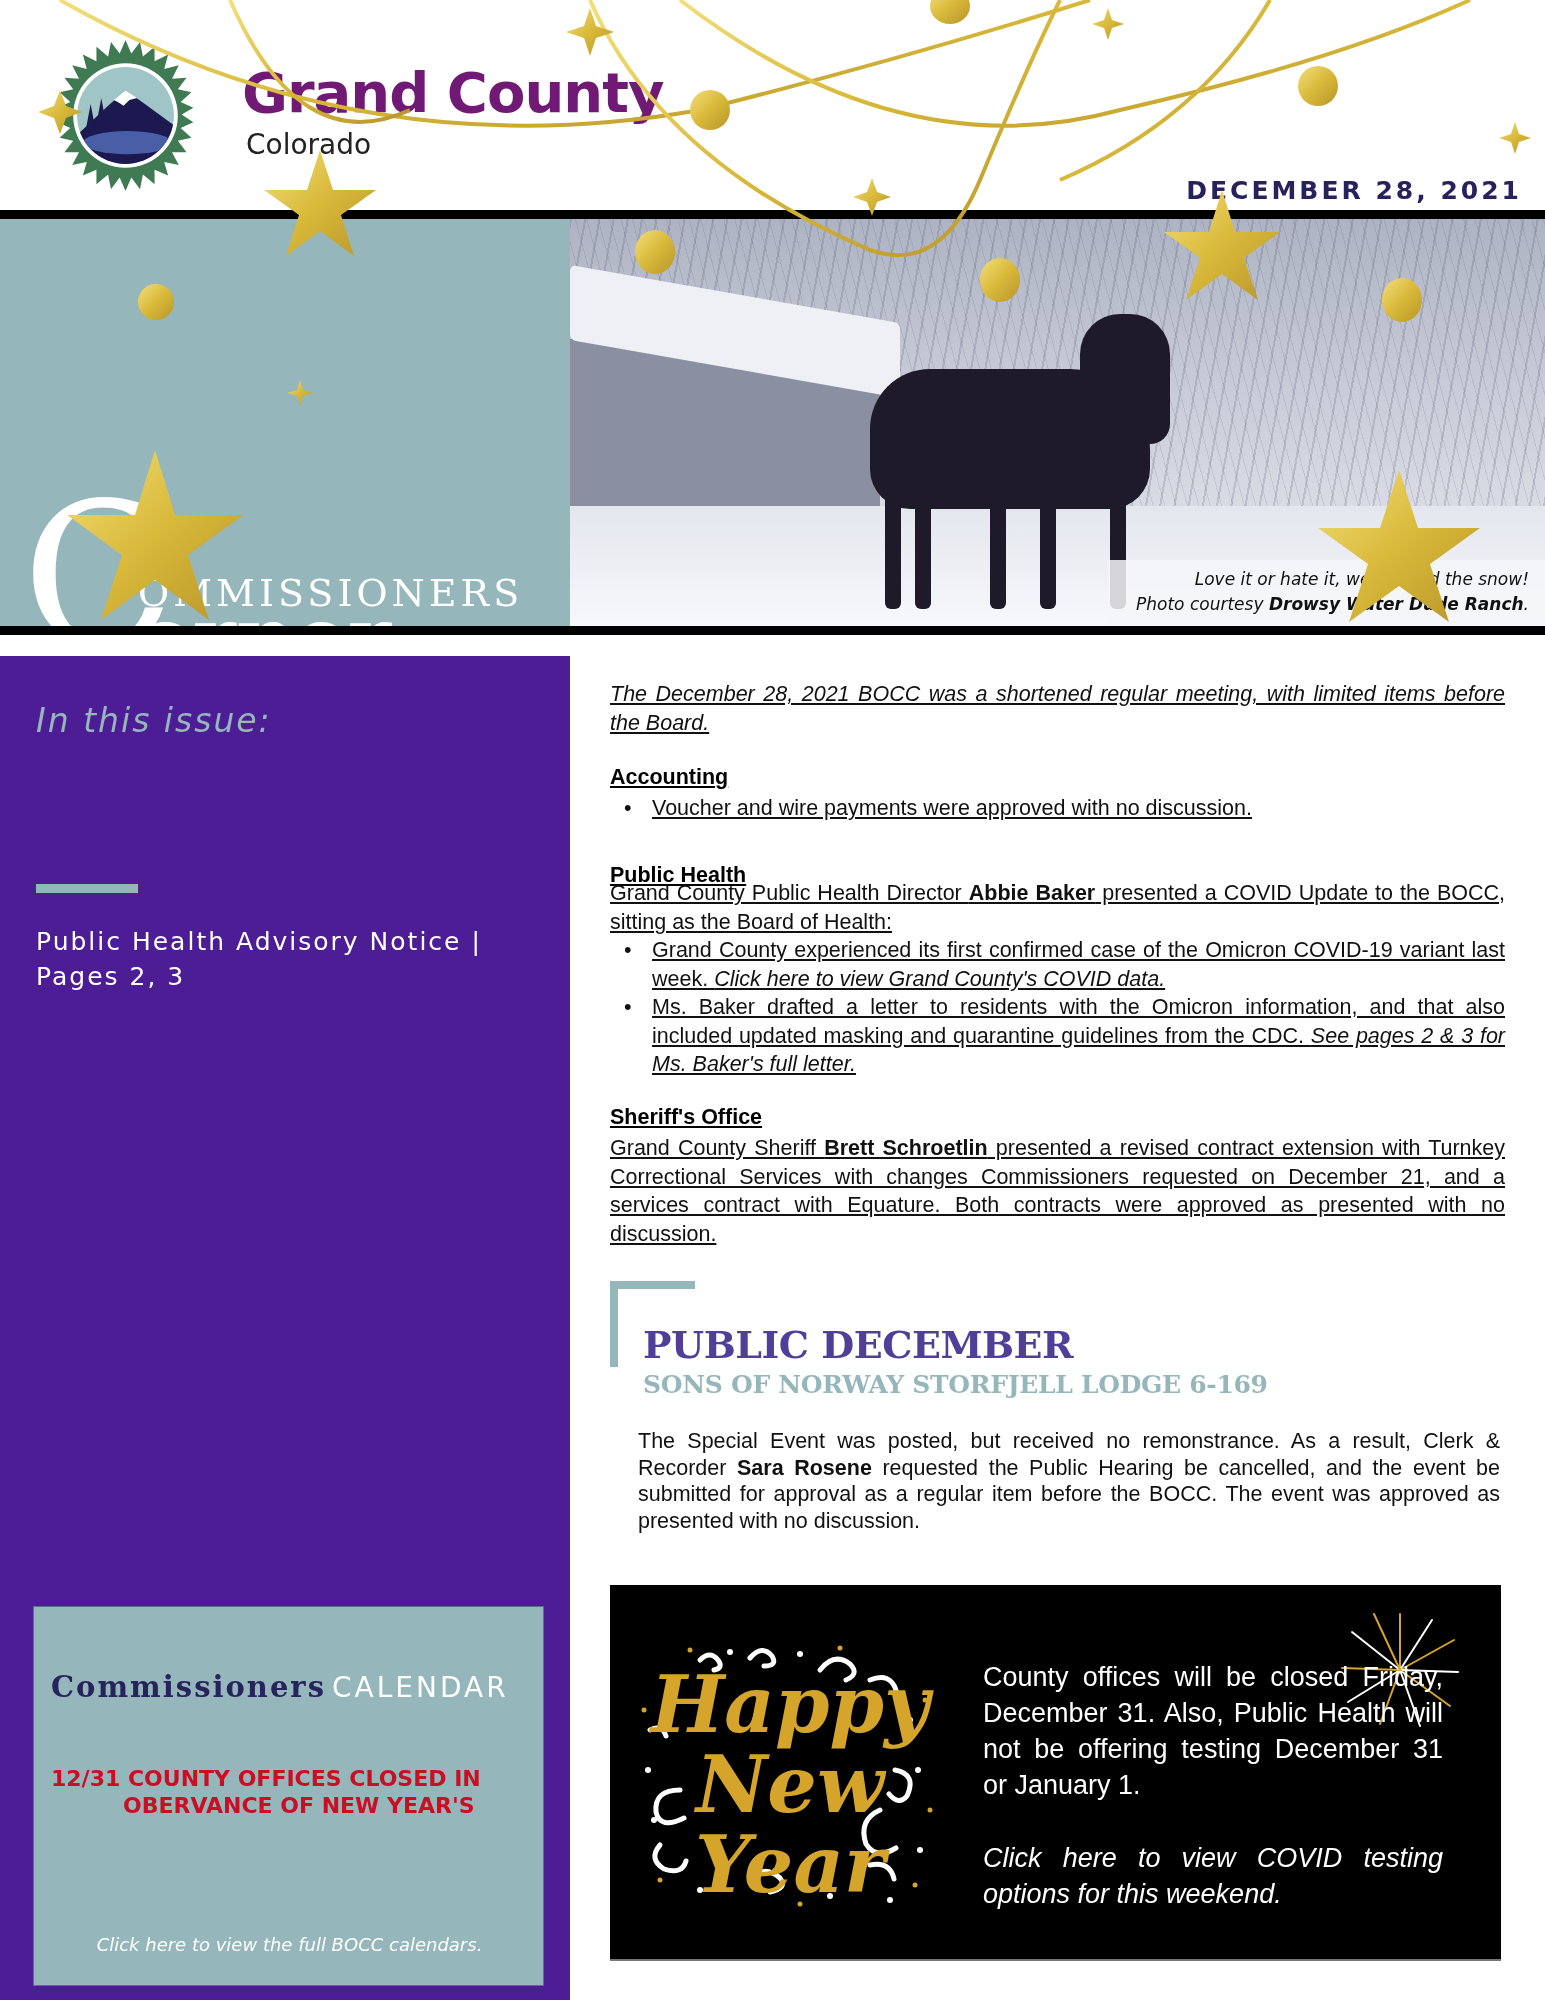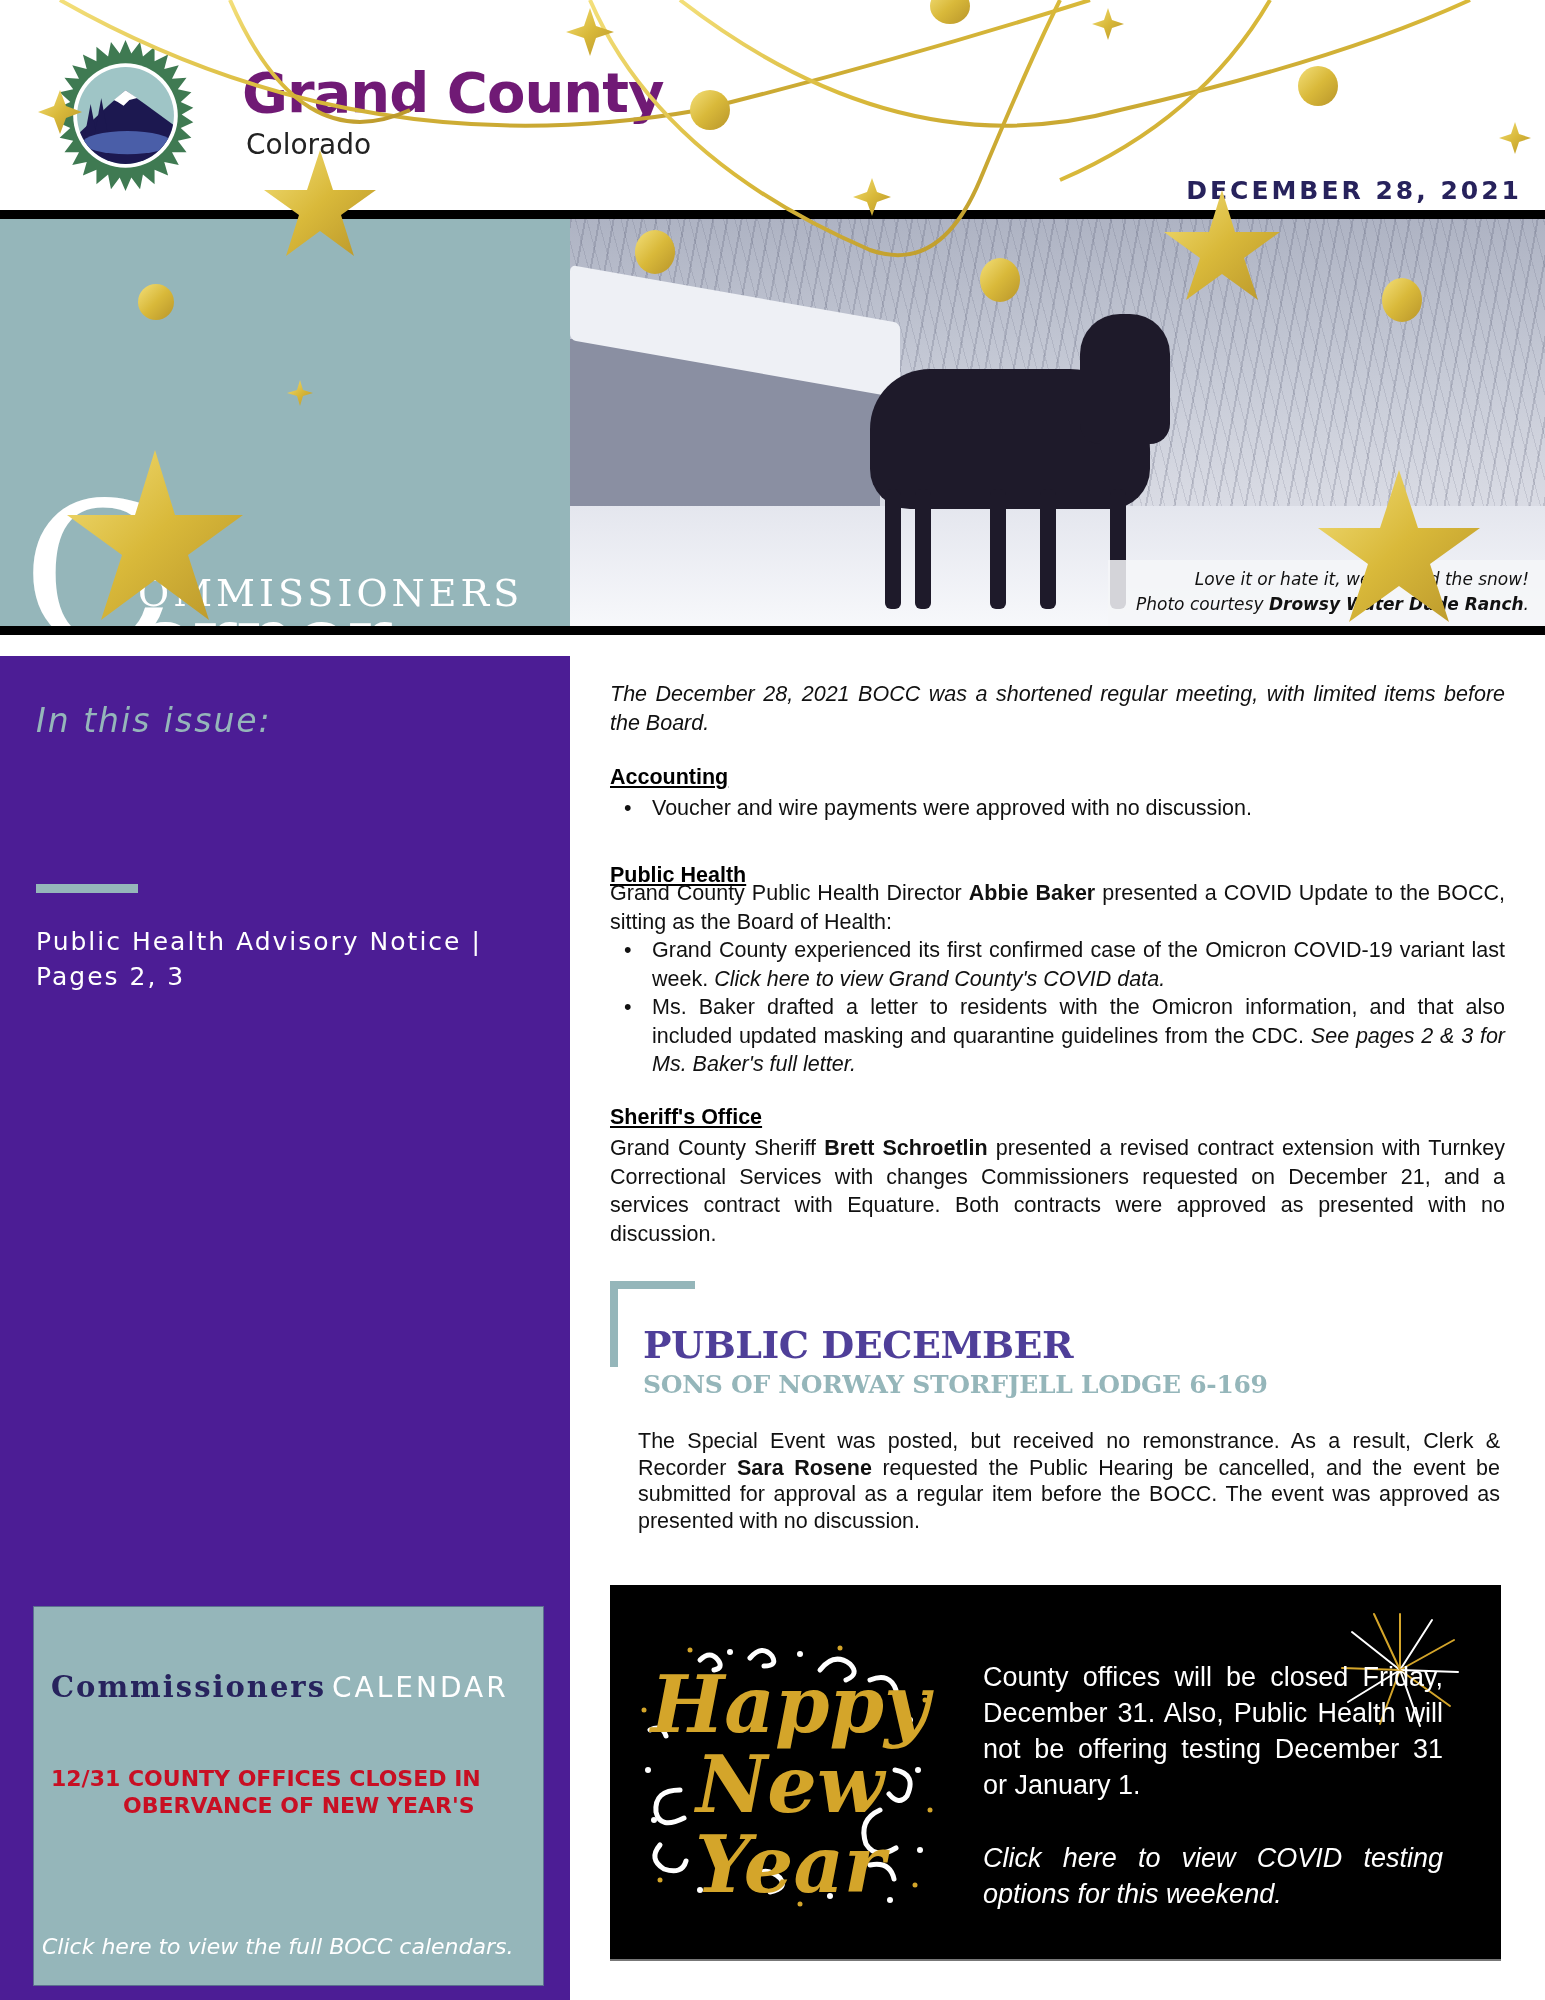--- a/index.html
+++ b/index.html
@@ -46,25 +46,25 @@
   .issue-item.i1 { top: 125px; }
   .issue-item.i2 { top: 268px; }
   .issue-divider { position: absolute; left: 36px; top: 228px; width: 102px; height: 9px; background: #95b6ba; }
 
   .calendar { position: absolute; left: 33px; top: 950px; width: 511px; height: 380px; background: #95b6ba; border: 1px solid #5c6f90; }
   .cal-title { position: absolute; left: 17px; top: 63px; white-space: nowrap; }
   .cal-title .t1 { font-family: "DejaVu Serif", serif; font-weight: bold; font-size: 29px; letter-spacing: 2px; color: #27235d; }
   .cal-title .t2 { font-family: "DejaVu Sans", sans-serif; font-size: 28px; letter-spacing: 3px; color: #fff; margin-left: 6px; }
   .cal-event { position: absolute; left: 17px; top: 158px; width: 440px; font-family: "DejaVu Sans", sans-serif; font-weight: bold; font-size: 22px; line-height: 27px; color: #c80f23; }
   .cal-event .line2 { display: block; padding-left: 72px; }
-  .cal-link { position: absolute; left: 0; width: 511px; top: 327px; text-align: left; font-family: "DejaVu Sans", sans-serif; font-style: italic; font-size: 22px; color: #fff; cursor: pointer; margin-left: 8px; }
+  .cal-link { position: absolute; left: 0; width: 511px; top: 327px; text-align: center; font-family: "DejaVu Sans", sans-serif; font-style: italic; font-size: 18px; color: #fff; cursor: pointer; }
 
   
   .main { position: absolute; left: 610px; top: 635px; width: 895px; }
-  .main p, .main li { font-family: "Liberation Sans", sans-serif; font-size: 21.5px; line-height: 28.5px; color: #111; text-align: justify; }
+  .main p, .main li { font-family: "Liberation Sans", sans-serif; font-size: 21.5px; line-height: 28.5px; color: #111; text-align: justify; text-decoration: underline; }
   .intro { position: absolute; top: 45px; left: 0; width: 895px; font-style: italic; }
   .section-h { position: absolute; left: 0; font-family: "Liberation Sans", sans-serif; font-weight: bold; font-size: 21.5px; text-decoration: underline; color: #000; }
   .main ul { position: absolute; left: 0; width: 895px; list-style: none; }
   .main li { position: relative; padding-left: 42px; }
   .main li::before { content: "\2022"; position: absolute; left: 14px; top: 0; }
   .main .it { font-style: italic; cursor: pointer; }
   .main b { font-weight: bold; }
 
   .acct-h { top: 130px; }
   .acct-list { top: 159px; }

